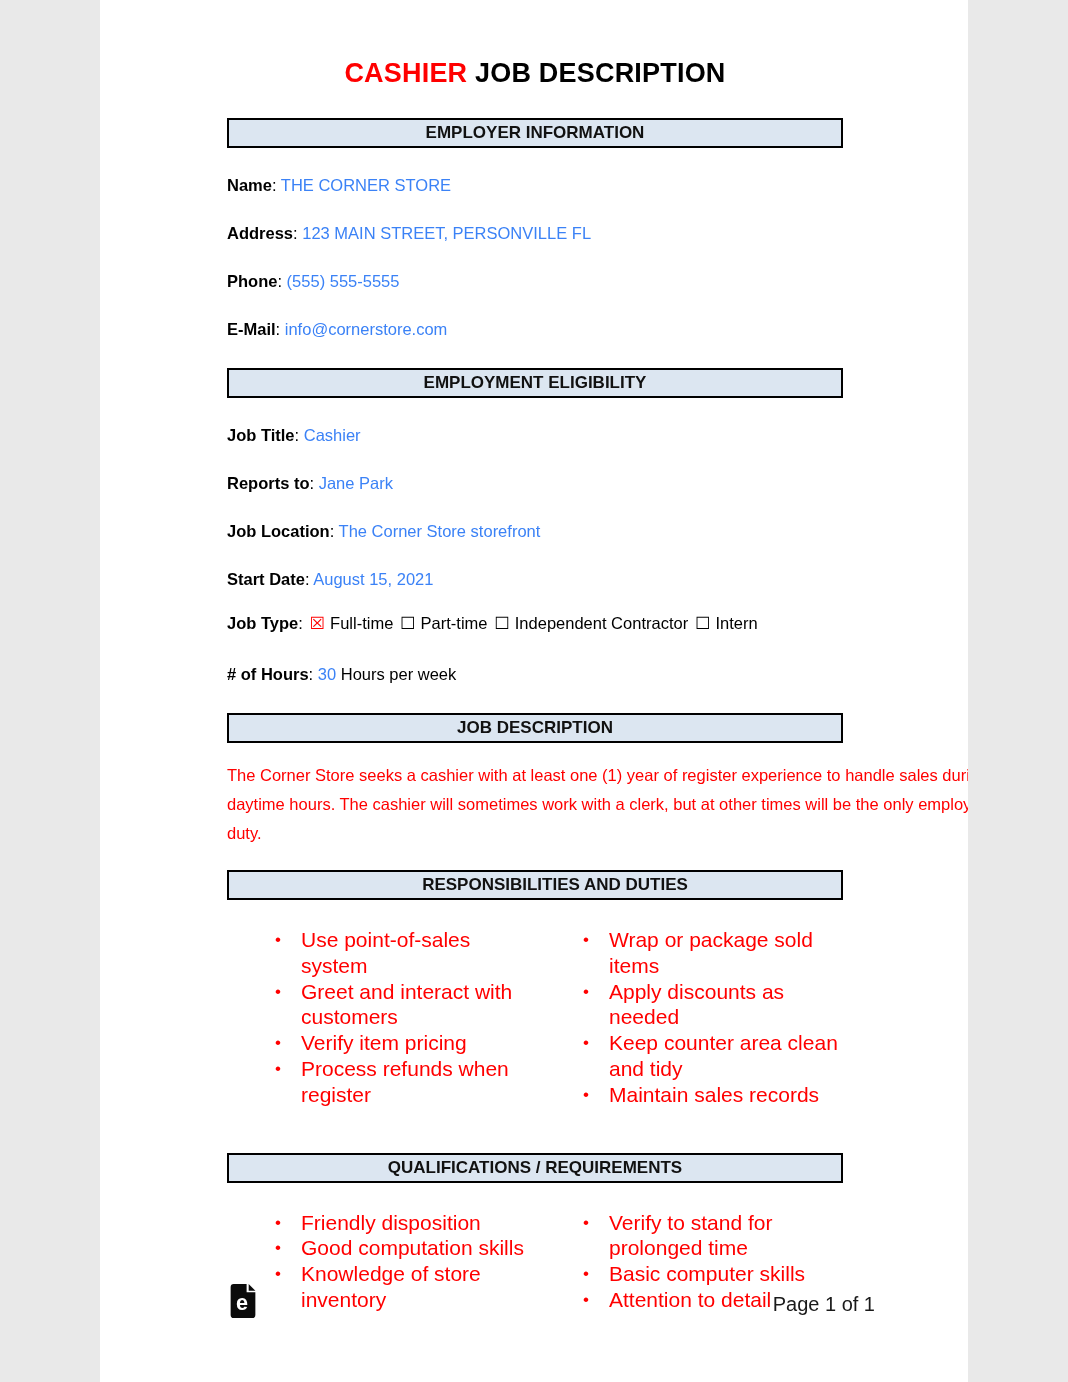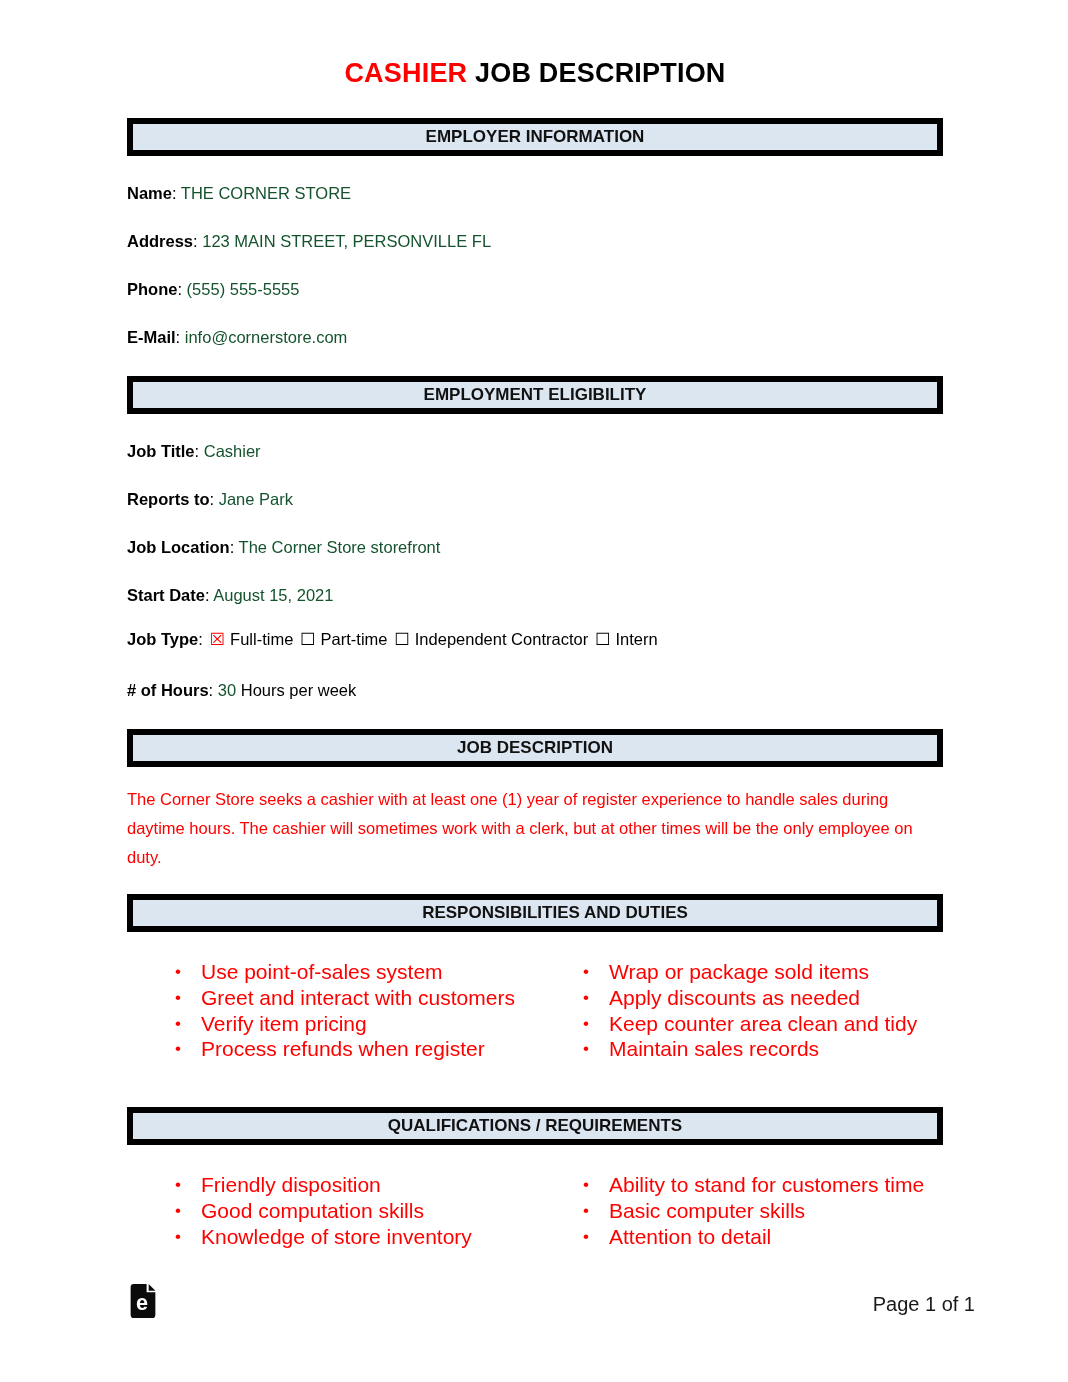--- a/index.html
+++ b/index.html
@@ -1,36 +1,36 @@
 <!DOCTYPE html>
 <html><head>
 <meta charset="utf-8">
 <style>
   html,body{margin:0;padding:0;background:#e9e9e9;}
   .page{
-    width:1068px;height:1382px;background:#ffffff;position:relative;
+    width:868px;height:1382px;background:#ffffff;position:relative;
     font-family:"Liberation Sans","DejaVu Sans",sans-serif;color:#000;
     margin:0 auto;overflow:hidden;box-sizing:border-box;
   }
   .content{padding:0 125px 0 127px;}
   .doc-title{
     margin:58px 0 0 0;text-align:center;font-size:27px;font-weight:bold;
     letter-spacing:.2px;line-height:1.15;
   }
   .doc-title .hl{color:#ff0000;}
   .section-bar{
-    margin-top:29px;background:#dce6f1;border:6px solid #000000;
+    margin-top:29px;background:#dce6f1;border:2px solid #000000;
     height:26px;line-height:26px;text-align:center;
     font-size:17px;font-weight:bold;color:#111;box-sizing:content-box;
   }
   .fields{margin-top:28px;}
   .field{font-size:16.5px;line-height:19px;margin-bottom:29px;}
   .flabel{font-weight:bold;color:#000;}
   .colon{font-weight:normal;color:#000;}
-  .fvalue{color:#14532d;}
+  .fvalue{color:#3b82f6;}
   .plain{color:#000;}
   .opt{margin-left:7px;white-space:nowrap;}
   .cb{color:#000;font-size:17px;}
   .cb.checked{color:#ff0000;}
   .opt-label{margin-left:5px;}
   .jobdesc{
     margin-top:18px;color:#ff0000;font-size:16.5px;line-height:29px;
     width:812px;
   }
   .two-col{
@@ -148,21 +148,21 @@
 
     <div class="two-col">
       <ul class="bullets">
 
       <li>Friendly disposition</li>
           <li>Good computation skills</li>
           <li>Knowledge of store inventory</li>
         </ul>
       <ul class="bullets">
 
-      <li>Ability to stand for customers time</li>
+      <li>Verify to stand for prolonged time</li>
           <li>Basic computer skills</li>
           <li>Attention to detail</li>
         </ul>
     </div>
   </div>
 
   <div class="footer-logo">
     <svg width="26" height="34" viewBox="0 0 24 33" aria-hidden="true">
       <path d="M3,0 H15.5 V8 H24 V30 Q24,33 21,33 H3 Q0,33 0,30 V3 Q0,0 3,0 Z" fill="#0b0b0b"></path>
       <path d="M17.5,0 L24,6.5 H17.5 Z" fill="#0b0b0b"></path>

